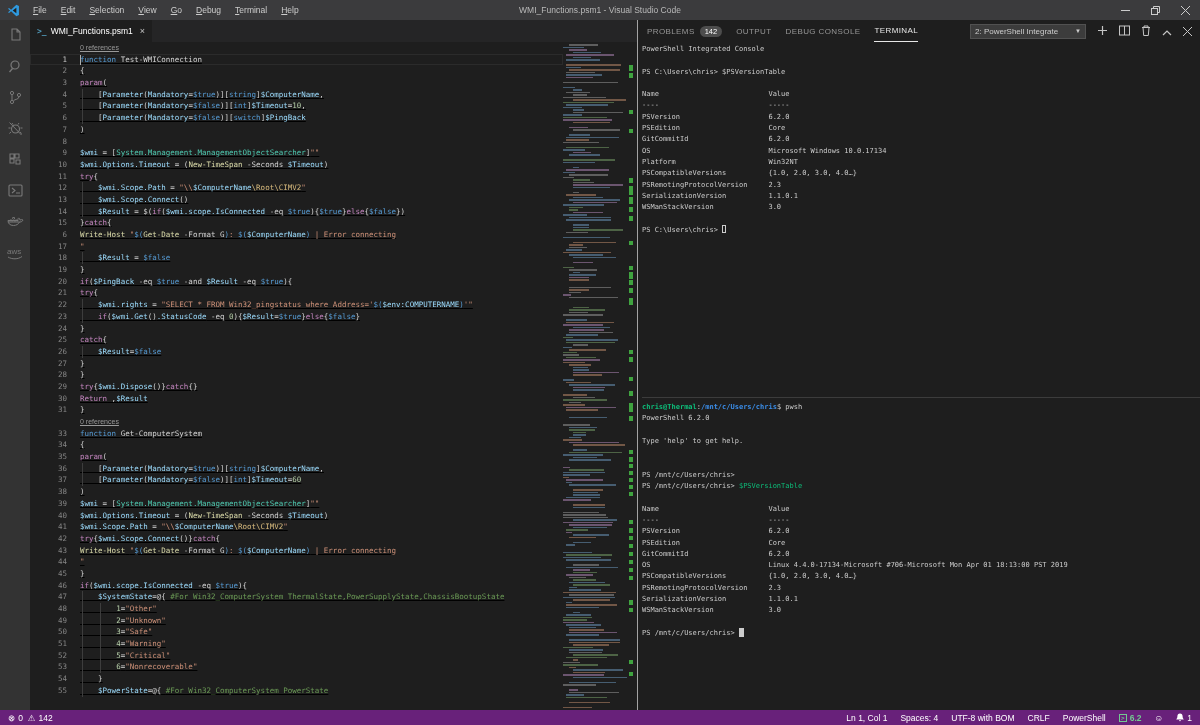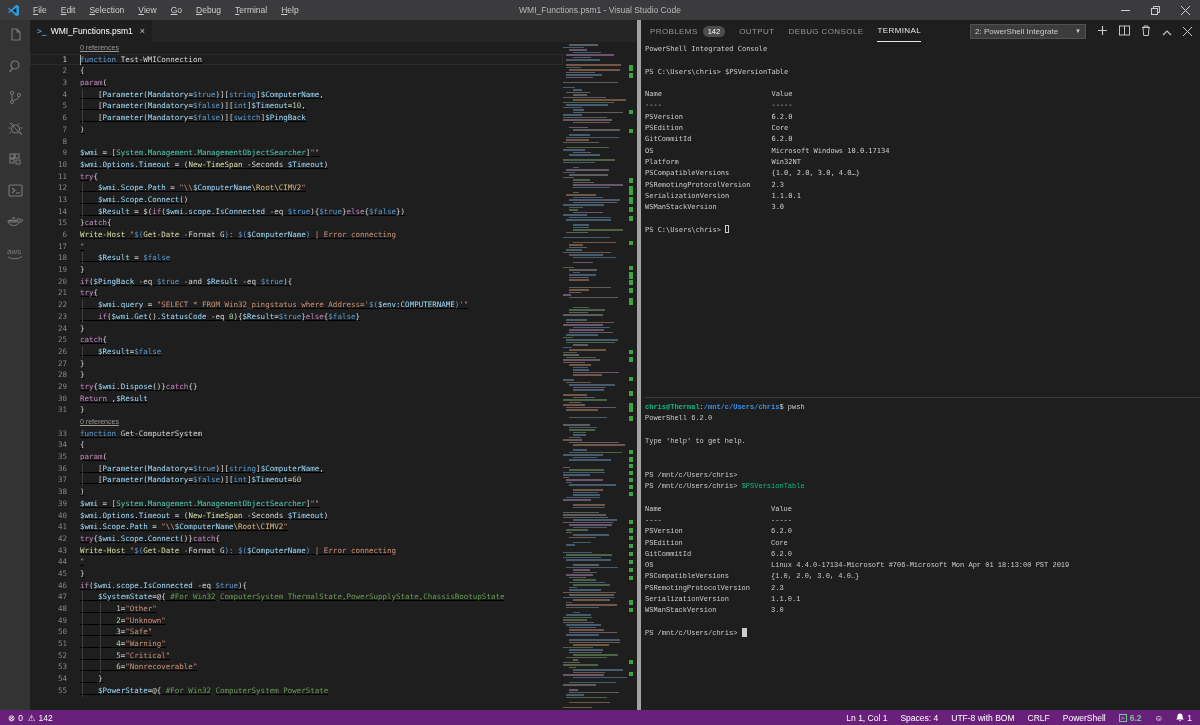--- a/index.html
+++ b/index.html
@@ -44,21 +44,21 @@
   .p{color:#d4d4d4}.k{color:#c586c0}.b{color:#569cd6}.v{color:#9cdcfe}.f{color:#dcdcaa}
   .s{color:#ce9178}.e{color:#d7ba7d}.n{color:#b5cea8}.c{color:#6a9955}.t{color:#4ec9b0}
 
   
   .minimap { position:absolute; left:563px; top:42px; width:65px; height:668px; overflow:hidden; }
   .mmb { position:absolute; height:1.5px; opacity:.5; }
   .overview { position:absolute; left:628px; top:20px; width:9px; height:690px; }
   .ovm { position:absolute; left:1px; width:4px; background:#3fa33f; }
 
   
-  .panel { position:absolute; left:637px; top:20px; width:563px; height:690px; background:#1e1e1e; border-left:4px solid #a3a3a3; }
+  .panel { position:absolute; left:637px; top:20px; width:563px; height:690px; background:#1e1e1e; border-left:1px solid #a3a3a3; }
   .panel-header { height:22px; display:flex; align-items:center; padding-left:9px; }
   .ptab { font-size:8px; letter-spacing:.4px; color:#969696; margin-right:14px; display:flex; align-items:center; height:22px; }
   .ptab.active { color:#e7e7e7; border-bottom:1px solid #e7e7e7; }
   .pbadge { background:#4d4d4d; color:#ffffff; border-radius:6px; padding:1px 5px; margin-left:5px; font-size:7.5px; letter-spacing:0; }
   .panel-actions { position:absolute; right:8px; top:0; height:22px; display:flex; align-items:center; gap:11px; color:#c5c5c5; }
   .term-select { background:#3c3c3c; border:1px solid #515151; color:#cccccc; font-size:8px; height:15px;
                  display:flex; align-items:center; padding:0 4px; width:116px; justify-content:space-between; }
   .term { position:absolute; left:4px; top:22px; right:0; bottom:0; font-family:"DejaVu Sans Mono",monospace;
           font-size:7px; color:#cccccc; }
   .tsec { position:absolute; left:0; right:0; }
@@ -273,21 +273,21 @@
       <div class="row">
         <div class="gut">20</div>
         <div class="txt"><span class="k">if</span><span class="p">(</span><span class="v">$PingBack</span><span class="p"> -eq </span><span class="b">$true</span><span class="p"> -and </span><span class="v">$Result</span><span class="p"> -eq </span><span class="b">$true</span><span class="p">){</span></div>
       </div>
       <div class="row">
         <div class="gut">21</div>
         <div class="txt"><span class="k">try</span><span class="p">{</span></div>
       </div>
       <div class="row">
         <div class="gut">22</div>
-        <div class="txt"><div class="guide" style="left: 1.5px;"></div><span class="p">    </span><span class="v">$wmi.query</span><span class="p"> = </span><span class="s">"SELECT * FROM Win32_pingstatus where Address='</span><span class="b">$(</span><span class="v">$env:COMPUTERNAME</span><span class="b">)</span><span class="s">'"</span></div>
+        <div class="txt"><div class="guide" style="left: 1.5px;"></div><span class="p">    </span><span class="v">$wmi.rights</span><span class="p"> = </span><span class="s">"SELECT * FROM Win32_pingstatus where Address='</span><span class="b">$(</span><span class="v">$env:COMPUTERNAME</span><span class="b">)</span><span class="s">'"</span></div>
       </div>
       <div class="row">
         <div class="gut">23</div>
         <div class="txt"><div class="guide" style="left: 1.5px;"></div><span class="p">    </span><span class="k">if</span><span class="p">(</span><span class="v">$wmi.Get</span><span class="p">()</span><span class="v">.StatusCode</span><span class="p"> -eq </span><span class="n">0</span><span class="p">){</span><span class="v">$Result</span><span class="p">=</span><span class="b">$true</span><span class="p">}</span><span class="k">else</span><span class="p">{</span><span class="b">$false</span><span class="p">}</span></div>
       </div>
       <div class="row">
         <div class="gut">24</div>
         <div class="txt"><span class="p">}</span></div>
       </div>
       <div class="row">
@@ -736,21 +736,21 @@
           <div class="tline"><span>GitCommitId                   6.2.0</span></div>
           <div class="tline"><span>OS                            Microsoft Windows 10.0.17134</span></div>
           <div class="tline"><span>Platform                      Win32NT</span></div>
           <div class="tline"><span>PSCompatibleVersions          {1.0, 2.0, 3.0, 4.0…}</span></div>
           <div class="tline"><span>PSRemotingProtocolVersion     2.3</span></div>
           <div class="tline"><span>SerializationVersion          1.1.0.1</span></div>
           <div class="tline"><span>WSManStackVersion             3.0</span></div>
           <div class="tline"></div>
           <div class="tline"><span>PS C:\Users\chris&gt; </span><span class="curh"></span></div>
         </div>
-        <div class="tsec" style="top: 360px; font-family: Liberation Mono, monospace;">
+        <div class="tsec" style="top: 360px;">
           <div class="tline"><span class="tg">chris@Thermal</span><span>:</span><span class="tb">/mnt/c/Users/chris</span><span>$ pwsh</span></div>
           <div class="tline"><span>PowerShell 6.2.0</span></div>
           <div class="tline"></div>
           <div class="tline"><span>Type 'help' to get help.</span></div>
           <div class="tline"></div>
           <div class="tline"></div>
           <div class="tline"><span>PS /mnt/c/Users/chris&gt;</span></div>
           <div class="tline"><span>PS /mnt/c/Users/chris&gt; </span><span class="tgr">$PSVersionTable</span></div>
           <div class="tline"></div>
           <div class="tline"><span>Name                          Value</span></div>

